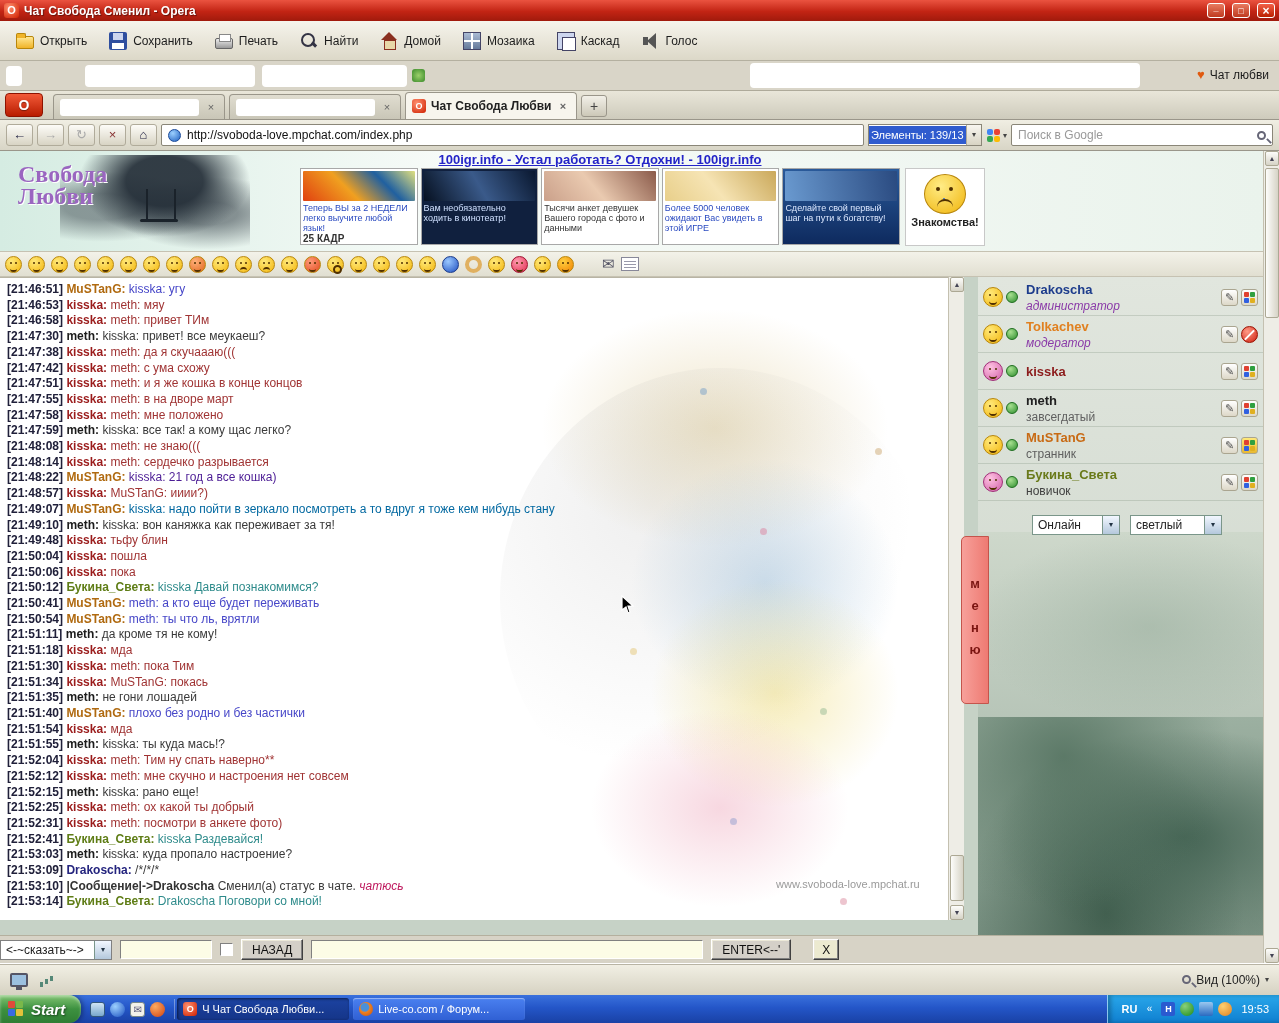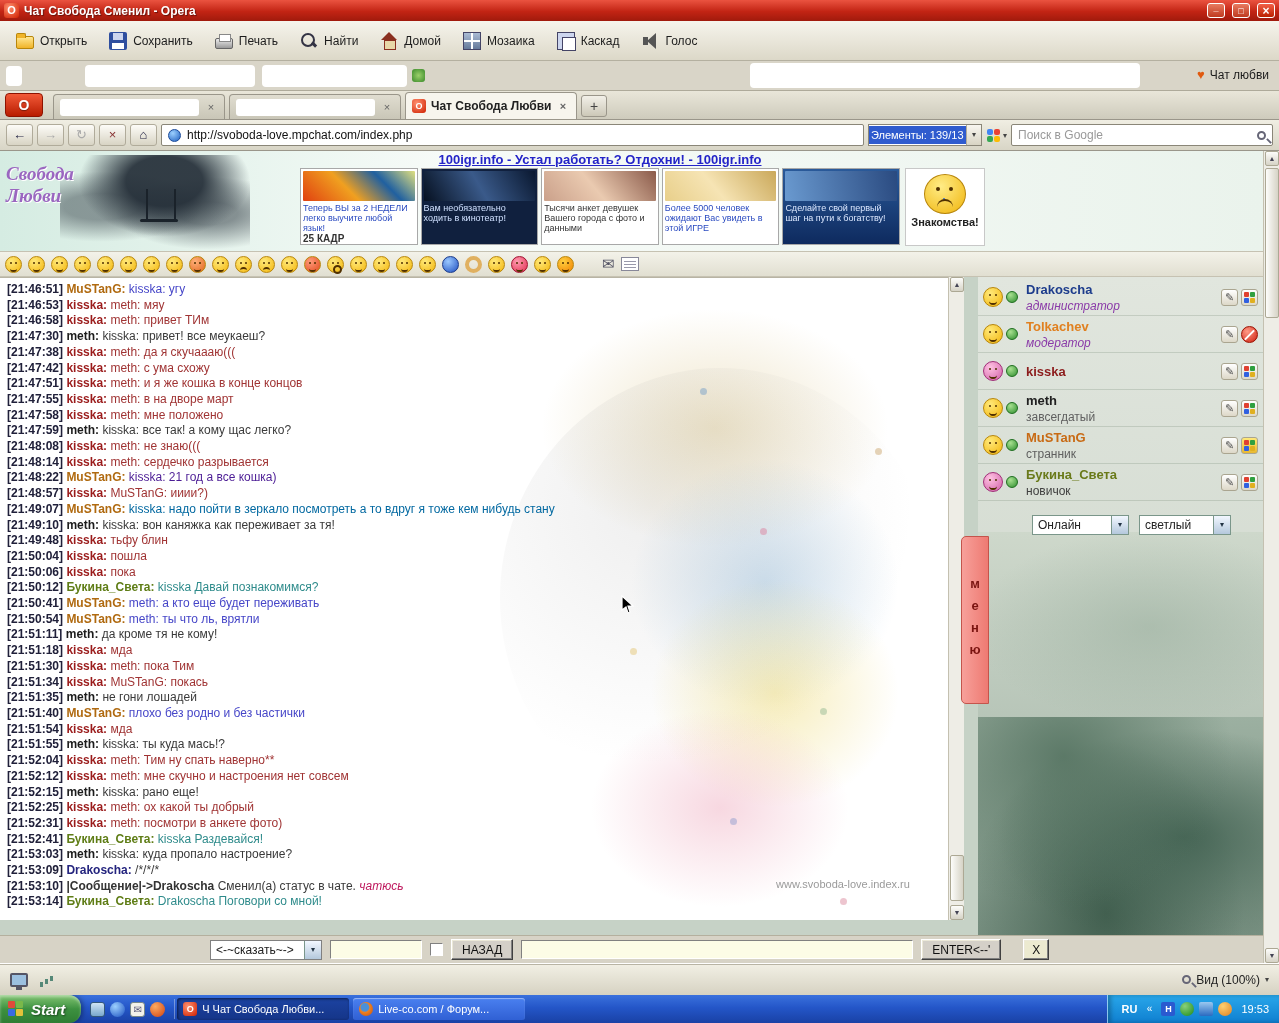--- a/index.html
+++ b/index.html
@@ -85,21 +85,21 @@
 .searchfield .ph{flex:1}
 .mag{width:9px;height:9px;border:2px solid #667;border-radius:50%;position:relative;flex:0 0 auto}
 .mag::after{content:"";position:absolute;left:7px;top:7px;width:6px;height:2px;background:#667;transform:rotate(45deg)}
 
 
 .viewport{position:absolute;left:0;top:151px;width:1279px;height:812px;background:#c6d2c6;overflow:hidden}
 
 
 .site-header{position:absolute;left:0;top:0;width:1263px;height:100px;background:linear-gradient(90deg,#d5ece2,#f7fbf8 35%,#eaf3ec)}
 .logo-zone{position:absolute;left:0;top:0;width:300px;height:100px;overflow:hidden}
-.logo-text{position:absolute;left:6px;top:12px;font-family:"Liberation Serif",serif;font-style:italic;font-weight:bold;color:#9a66c0;font-size:19px;line-height:22px;text-shadow:1px 1px 0 #fff;z-index:2}
+.logo-text{position:absolute;left:18px;top:12px;font-family:"Liberation Serif",serif;font-weight:bold;color:#9a66c0;font-size:24px;line-height:22px;text-shadow:1px 1px 0 #fff;z-index:2}
 .logo-art{position:absolute;left:60px;top:4px;width:190px;height:94px;background:radial-gradient(ellipse at 55% 28%,rgba(35,45,55,.92) 0 26%,transparent 58%),radial-gradient(ellipse at 22% 55%,rgba(35,45,55,.45) 0 18%,transparent 48%),radial-gradient(ellipse at 78% 62%,rgba(35,45,55,.5) 0 14%,transparent 44%)}
 .logo-art::before{content:"";position:absolute;left:86px;top:34px;width:26px;height:32px;border-left:2px solid #1a222a;border-right:2px solid #1a222a}
 .logo-art::after{content:"";position:absolute;left:80px;top:64px;width:38px;height:3px;background:#1a222a;border-radius:2px}
 .top-link{position:absolute;left:300px;top:1px;width:600px;text-align:center;font-size:13px;font-weight:bold;color:#2424c8;text-decoration:underline;white-space:nowrap}
 .ads{position:absolute;left:300px;top:17px;width:600px;height:77px;display:flex;gap:3px}
 .ad{flex:1;border:1px solid #a8a8a8;background:#fff;padding:2px;display:flex;flex-direction:column;overflow:hidden}
 .adart{height:30px;margin-bottom:2px;border-radius:1px;flex:0 0 auto}
 .adtxt{font-size:9px;line-height:10px;color:#2a4ac0}
 .adfoot{margin-top:auto;font-weight:bold;color:#333;font-size:10px}
 .ad-0 .adart{background:linear-gradient(45deg,#e04010,#f0a020 40%,#2060a0 70%,#e0e080)}
@@ -181,21 +181,21 @@
 .abtn.palic i:nth-child(1){background:#e04030}.abtn.palic i:nth-child(2){background:#30a040}.abtn.palic i:nth-child(3){background:#3060e0}.abtn.palic i:nth-child(4){background:#e0b020}
 .abtn.palette2{background:linear-gradient(#ffe97a,#e8b830)}
 .selects{position:absolute;left:54px;top:238px;display:flex;gap:10px;z-index:3}
 .xsel{height:20px;background:#fff;border:1px solid #7a968a;display:flex;align-items:center;font-size:12px;color:#222;padding-left:5px}
 .xsel .sval{white-space:nowrap;flex:1}
 .xsel .xarr{width:17px;align-self:stretch;margin-left:5px;background:linear-gradient(#f2f7ff,#b4c8dc);border-left:1px solid #7a968a;text-align:center;line-height:18px;font-size:8px;color:#234}
 .xsel .xarr::after{content:"▾"}
 .menu-tab{position:absolute;left:961px;top:385px;width:28px;height:168px;background:linear-gradient(90deg,#f7a09a,#ee7a72);border:1px solid #c4544c;border-radius:5px 0 0 5px;color:#7a1410;font-weight:bold;font-size:13px;display:flex;align-items:center;justify-content:center;writing-mode:vertical-rl;text-orientation:upright;letter-spacing:7px;z-index:4}
 
 
-.composer{position:absolute;left:0;top:784px;width:1263px;height:28px;background:#d7d3c6;border-top:1px solid #b4b09e;display:flex;align-items:center;padding-left:210px;gap:8px}
+.composer{position:absolute;left:0;top:784px;width:1263px;height:28px;background:#d7d3c6;border-top:1px solid #b4b09e;display:flex;align-items:center;gap:8px}
 .xsel.say{width:112px;flex:0 0 auto;border-color:#808080}
 .field{height:19px;background:#fcfce6;border:1px solid;border-color:#808080 #fff #fff #808080;flex:0 0 auto;font-size:12px;padding:0 3px;font-family:"Liberation Sans",sans-serif}
 .f1{width:92px}.f2{width:392px}
 .cb{width:13px;height:13px;background:#fff;border:1px solid;border-color:#808080 #fff #fff #808080;flex:0 0 auto}
 .btn97{height:21px;background:#d4d0c8;border:1px solid;border-color:#fff #404040 #404040 #fff;box-shadow:inset -1px -1px 0 #808080,inset 1px 1px 0 #ece9d8;font-size:12px;color:#111;padding:0 10px;font-family:"Liberation Sans",sans-serif;flex:0 0 auto}
 .btn97.xbtn{background:#ecead0;padding:0 8px;margin-left:14px}
 
 
 .vscroll{left:1263px;top:0;width:16px;height:812px}
 .vthumb{top:17px;height:150px}
@@ -470,21 +470,21 @@
           <div class="msg"><span class="mt">[21:52:12]</span> <b style="color:#9b1c1c">kisska:</b> <span style="color:#a03434">meth: мне скучно и настроения нет совсем</span></div>
           <div class="msg"><span class="mt">[21:52:15]</span> <b style="color:#1c1c1c">meth:</b> <span style="color:#3a3a3a">kisska: рано еще!</span></div>
           <div class="msg"><span class="mt">[21:52:25]</span> <b style="color:#9b1c1c">kisska:</b> <span style="color:#a03434">meth: ох какой ты добрый</span></div>
           <div class="msg"><span class="mt">[21:52:31]</span> <b style="color:#9b1c1c">kisska:</b> <span style="color:#a03434">meth: посмотри в анкете фото)</span></div>
           <div class="msg"><span class="mt">[21:52:41]</span> <b style="color:#5f7d16">Букина_Света:</b> <span style="color:#2e8b8b">kisska Раздевайся!</span></div>
           <div class="msg"><span class="mt">[21:53:03]</span> <b style="color:#1c1c1c">meth:</b> <span style="color:#3a3a3a">kisska: куда пропало настроение?</span></div>
           <div class="msg"><span class="mt">[21:53:09]</span> <b style="color:#24247e">Drakoscha:</b> <span style="color:#3a3a3a">/*/*/*</span></div>
           <div class="msg"><span class="mt">[21:53:10]</span> <b style="color:#333333">|Сообщение|-&gt;Drakoscha</b> <span style="color:#3a3a3a">Сменил(а) статус в чате.</span> <i class="mnote">чатюсь</i></div>
           <div class="msg"><span class="mt">[21:53:14]</span> <b style="color:#5f7d16">Букина_Света:</b> <span style="color:#2e8b8b">Drakoscha Поговори со мной!</span></div>
         </div>
-      <div class="watermark">www.svoboda-love.index.ru</div>
+      <div class="watermark">www.svoboda-love.mpchat.ru</div>
     </div>
 
     <div class="scrollv chat-scroll">
       <span class="sarrbox sarr-up" style="top:0"></span>
       <span class="sthumb" style="top:578px;height:46px"></span>
       <span class="sarrbox sarr-dn" style="top:628px"></span>
     </div>
 
     <div class="sidebar">
       <div class="tex1"></div>
@@ -564,21 +564,21 @@
       <span class="abtn palic ">
                 <i></i>
                 <i></i>
                 <i></i>
                 <i></i>
               </span>
     </span>
   </div>
         </div>
       <div class="selects">
-        <div class="xsel" style="width:97px">
+        <div class="xsel" style="width:88px">
           <span class="sval">Онлайн</span>
           <span class="xarr"></span>
         </div>
         <div class="xsel" style="width:92px">
           <span class="sval">светлый</span>
           <span class="xarr"></span>
         </div>
       </div>
     </div>
 

